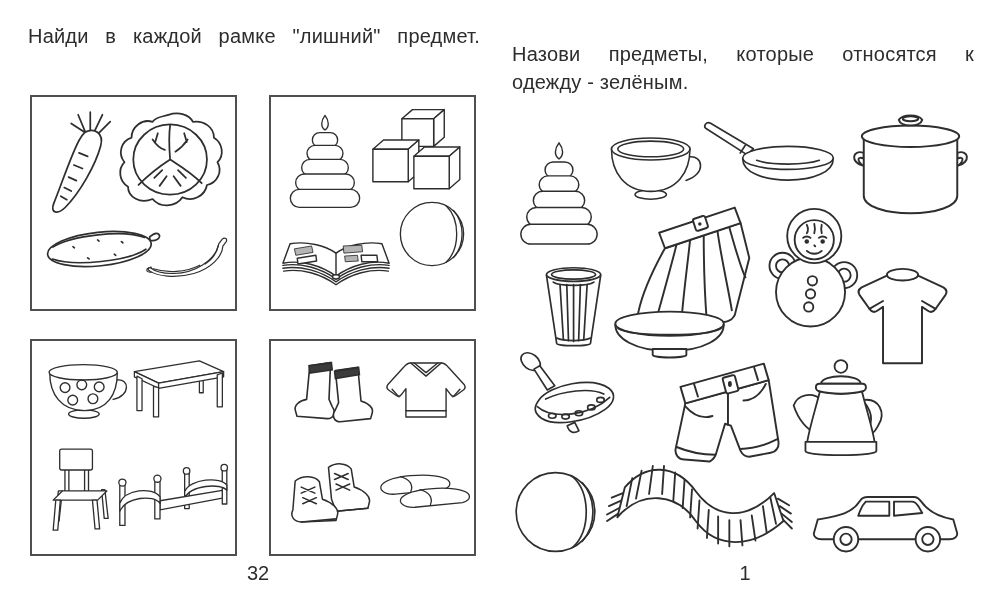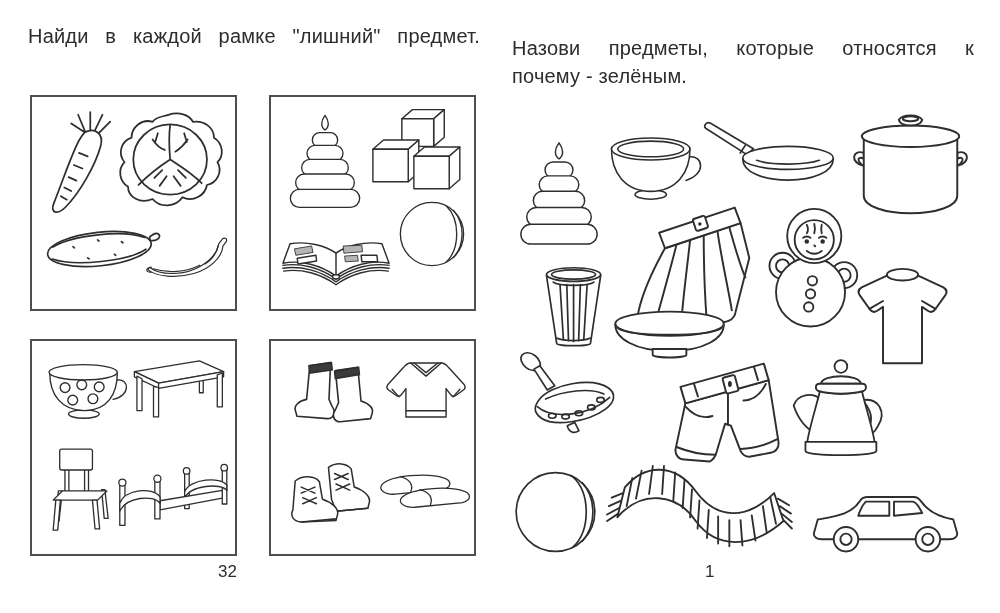--- a/index.html
+++ b/index.html
@@ -3,21 +3,21 @@
 <meta charset="utf-8">
 <style>
   html,body{margin:0;padding:0;background:#e8e8e8}
   .sheet{position:relative;width:1000px;height:613px;background:#ffffff;
          font-family:"Liberation Sans",sans-serif;color:#2d2d2d;overflow:hidden}
   .instr{position:absolute;font-size:20px;line-height:28px;letter-spacing:.2px;font-weight:400}
   .jline{text-align:justify;text-align-last:justify;white-space:normal}
   .jline.last{text-align-last:left}
   .frame{position:absolute;border:2px solid #4f4f4f;background:#fff}
   .art{position:absolute}
-  .pagenum{position:absolute;font-size:17px;width:80px;}
+  .pagenum{position:absolute;font-size:20px;width:80px;text-align:center}
   
   .ln{stroke:#2e2e2e;stroke-width:2;fill:none;stroke-linecap:round;stroke-linejoin:round}
   .fw{stroke:#2e2e2e;stroke-width:2;fill:#ffffff;stroke-linejoin:round;stroke-linecap:round}
   .fg{stroke:#2e2e2e;stroke-width:1.2;fill:#b5b5b5}
   .fb{stroke:#2e2e2e;stroke-width:2;fill:#3b3b3b}
   .fd{fill:#2e2e2e;stroke:none}
 </style>
 </head>
 <body>
 
@@ -158,23 +158,23 @@
     <svg class="art" style="left:102px;top:112px;width:98px;height:66px" viewBox="0 0 150 85">
       <path class="fw" d="M14,40 C28,26 84,22 108,30 C121,34 121,44 107,48 L34,55 C18,56 7,48 14,40 Z"></path>
       <path class="ln" d="M42,28 C56,32 62,40 58,51"></path>
       <path class="fw" d="M44,60 C58,46 114,42 138,50 C151,54 151,64 137,68 L64,75 C48,76 37,68 44,60 Z"></path>
       <path class="ln" d="M72,48 C86,52 92,60 88,71"></path>
     </svg>
   </div>
 
   <div class="pagenum" style="left:218px;top:562px">32</div>
 
-  <div class="instr" style="left:512px;top:34px;width:462px">
+  <div class="instr" style="left:512px;top:40px;width:462px">
     <div class="jline">Назови предметы, которые относятся к</div>
-    <div class="jline last">почему - зелёным.</div>
+    <div class="jline last">одежду - зелёным.</div>
   </div>
 
   <svg class="art" style="left:515px;top:130px;width:88px;height:124px" viewBox="0 0 120 150">
     <path class="fw" d="M60,8 C66,16 67,25 60,30 C53,25 54,16 60,8 Z"></path>
     <rect class="fw" x="41" y="34" width="38" height="22" rx="11"></rect>
     <rect class="fw" x="33" y="53" width="54" height="24" rx="12"></rect>
     <rect class="fw" x="25" y="74" width="70" height="25" rx="12.5"></rect>
     <rect class="fw" x="16" y="96" width="88" height="26" rx="13"></rect>
     <rect class="fw" x="8" y="119" width="104" height="27" rx="13.5"></rect>
   </svg>

